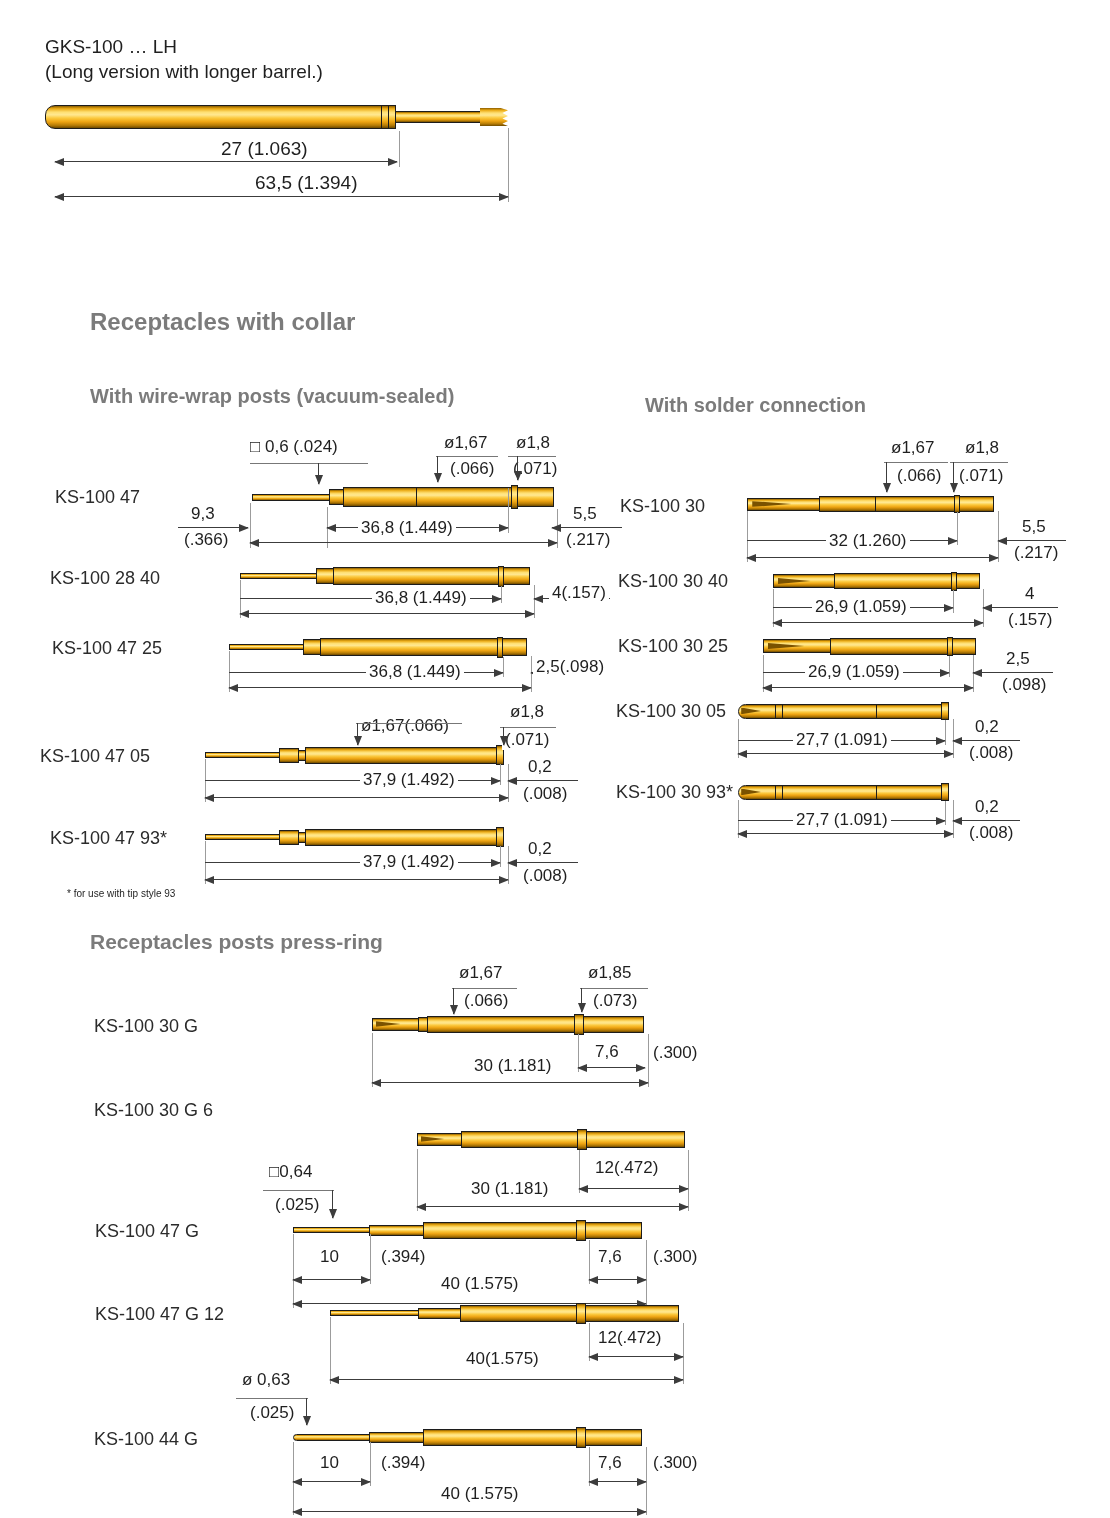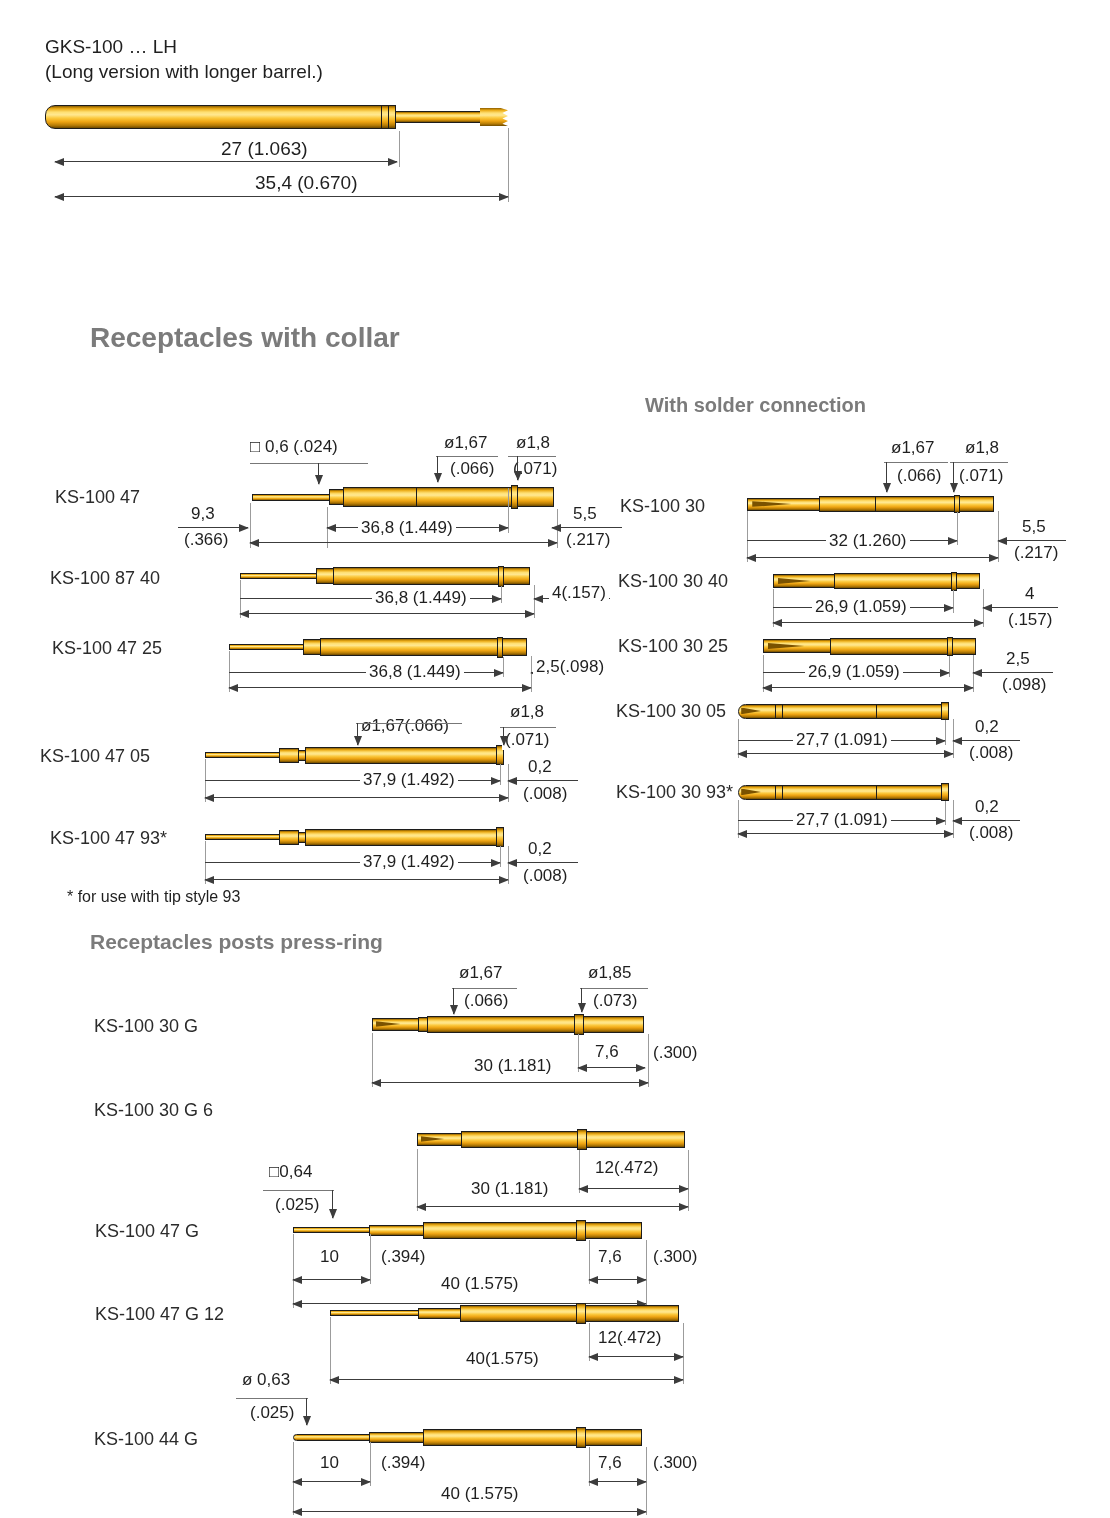--- a/index.html
+++ b/index.html
@@ -3,21 +3,21 @@
 <meta charset="utf-8">
 <style>
   html,body{margin:0;padding:0;background:#fff}
   #canvas{position:relative;width:1110px;height:1518px;background:#ffffff;
     font-family:"Liberation Sans",sans-serif;color:#222;overflow:hidden}
   .tt{position:absolute;font-size:19px;color:#1f1f1f;white-space:nowrap}
   .hd{position:absolute;font-weight:bold;color:#7b7b7b;white-space:nowrap}
   .lbl{position:absolute;font-size:18px;color:#2b2b2b;white-space:nowrap}
   .t{position:absolute;font-size:17px;color:#1f1f1f;background:#fff;padding:0 3px;
      white-space:nowrap;line-height:1.15}
-  .fn{position:absolute;font-size:16px;color:#1f1f1f;white-space:nowrap}
+  .fn{position:absolute;font-size:10px;color:#1f1f1f;white-space:nowrap}
   .dl{position:absolute;height:0;border-top:1.5px solid #3c3c3c}
   .dl.ld{border-top:1.2px solid #777}
   .dl.al:before{content:"";position:absolute;left:-1px;top:-4.5px;width:0;height:0;
      border-top:4px solid transparent;border-bottom:4px solid transparent;border-right:10px solid #3c3c3c}
   .dl.ar:after{content:"";position:absolute;right:-1px;top:-4.5px;width:0;height:0;
      border-top:4px solid transparent;border-bottom:4px solid transparent;border-left:10px solid #3c3c3c}
   .ext{position:absolute;width:0;border-left:1px solid #9c9c9c}
   .va{position:absolute;width:0;border-left:1.5px solid #3c3c3c}
   .va:after{content:"";position:absolute;left:-4.5px;bottom:-1px;width:0;height:0;
      border-left:4px solid transparent;border-right:4px solid transparent;border-top:10px solid #3c3c3c}
@@ -46,23 +46,24 @@
       <i style="width:8px;height:24px"></i>
       <i style="width:8px;height:24px"></i>
       <i style="width:86px;height:12px"></i>
       <i class="crown" style="width:28px;height:18px"></i>
   </div>
   <div class="ext" style="left:399px;top:131px;height:36px"></div>
   <div class="ext" style="left:508px;top:128px;height:74px"></div>
   <div class="dl al ar" style="left:55px;top:161px;width:342px"></div>
   <div class="dl al ar" style="left:55px;top:196px;width:453px"></div>
   <div class="t" style="left:218px;top:138px;font-size:19px">27 (1.063)</div>
-  <div class="t" style="left:252px;top:172px;font-size:19px">35,4 (0.670)</div>
-
-  <div class="hd" style="left:90px;top:322px;font-size:28px">Receptacles with collar</div>
+  <div class="t" style="left:252px;top:172px;font-size:19px">63,5 (1.394)</div>
+
+  <div class="hd" style="left:90px;top:308px;font-size:24px">Receptacles with collar</div>
+  <div class="hd" style="left:90px;top:385px;font-size:20px">With wire-wrap posts (vacuum-sealed)</div>
   <div class="hd" style="left:645px;top:394px;font-size:20px">With solder connection</div>
 
   <div class="lbl" style="left:55px;top:487px">KS-100 47</div>
   <div class="probe" style="left:252px;top:485px">
     <i style="width:78px;height:7px"></i>
       <i style="width:15px;height:16px"></i>
       <i style="width:74px;height:20px"></i>
       <i style="width:96px;height:20px"></i>
       <i style="width:7px;height:24px"></i>
       <i style="width:37px;height:20px"></i>
@@ -85,21 +86,21 @@
   <div class="dl ar" style="left:178px;top:527px;width:70px"></div>
   <div class="dl al ar" style="left:327px;top:527px;width:181px"></div>
   <div class="dl al" style="left:552px;top:527px;width:70px"></div>
   <div class="dl al ar" style="left:250px;top:542px;width:307px"></div>
   <div class="t" style="left:188px;top:504px">9,3</div>
   <div class="t" style="left:181px;top:530px">(.366)</div>
   <div class="t" style="left:358px;top:518px">36,8 (1.449)</div>
   <div class="t" style="left:570px;top:504px">5,5</div>
   <div class="t" style="left:563px;top:530px">(.217)</div>
 
-  <div class="lbl" style="left:50px;top:568px">KS-100 87 40</div>
+  <div class="lbl" style="left:50px;top:568px">KS-100 28 40</div>
   <div class="probe" style="left:240px;top:564px">
     <i style="width:77px;height:6px"></i>
       <i style="width:18px;height:16px"></i>
       <i style="width:166px;height:18px"></i>
       <i style="width:6px;height:21px"></i>
       <i style="width:27px;height:18px"></i>
   </div>
   <div class="ext" style="left:240px;top:580px;height:38px"></div>
   <div class="ext" style="left:501px;top:586px;height:17px"></div>
   <div class="ext" style="left:534px;top:585px;height:33px"></div>

